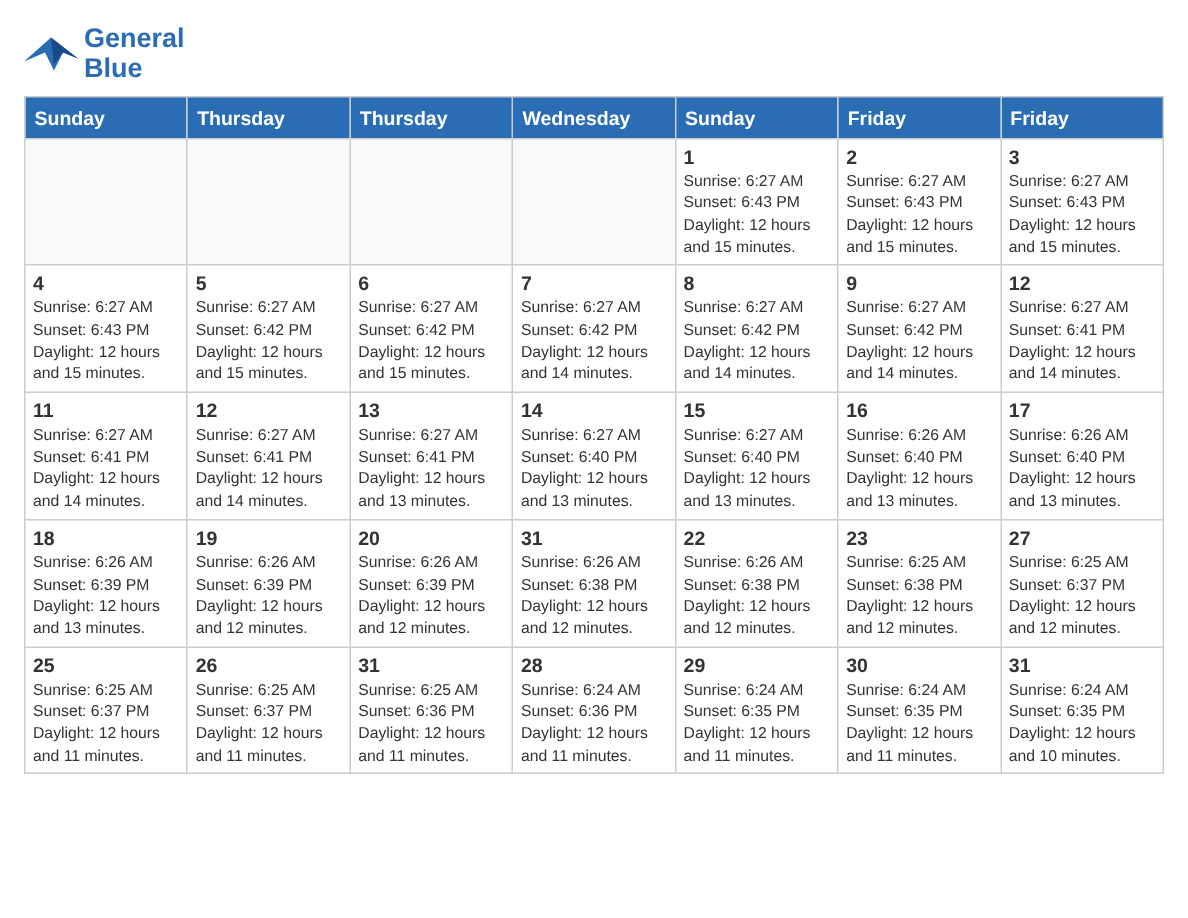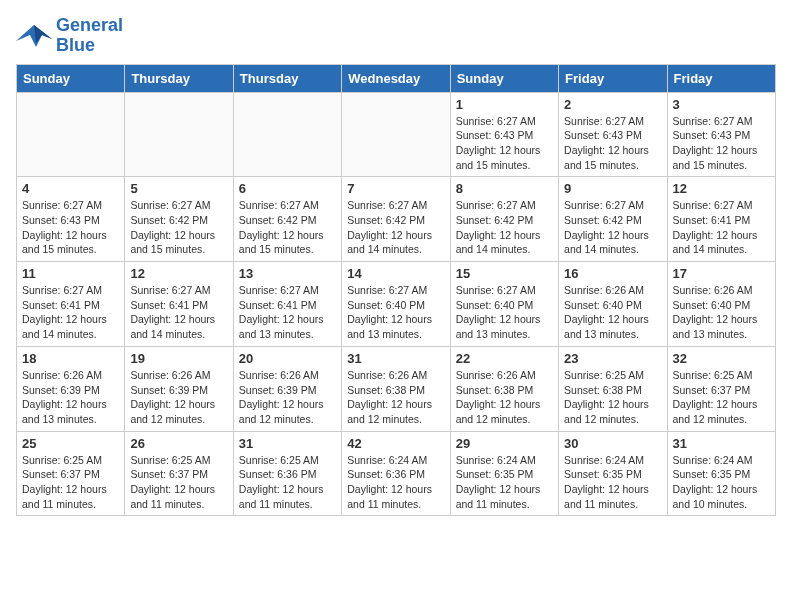--- a/index.html
+++ b/index.html
@@ -284,21 +284,21 @@
 and 12 minutes.</div>
         </td>
         <td>
           <div class="day-num">23</div>
           <div class="day-info" style="white-space: pre-line;">Sunrise: 6:25 AM
 Sunset: 6:38 PM
 Daylight: 12 hours
 and 12 minutes.</div>
         </td>
         <td>
-          <div class="day-num">32</div>
+          <div class="day-num">27</div>
           <div class="day-info" style="white-space: pre-line;">Sunrise: 6:25 AM
 Sunset: 6:37 PM
 Daylight: 12 hours
 and 12 minutes.</div>
         </td>
       </tr>
       <tr>
         <td>
           <div class="day-num">25</div>
           <div class="day-info" style="white-space: pre-line;">Sunrise: 6:25 AM
@@ -314,21 +314,21 @@
 and 11 minutes.</div>
         </td>
         <td>
           <div class="day-num">31</div>
           <div class="day-info" style="white-space: pre-line;">Sunrise: 6:25 AM
 Sunset: 6:36 PM
 Daylight: 12 hours
 and 11 minutes.</div>
         </td>
         <td>
-          <div class="day-num">42</div>
+          <div class="day-num">28</div>
           <div class="day-info" style="white-space: pre-line;">Sunrise: 6:24 AM
 Sunset: 6:36 PM
 Daylight: 12 hours
 and 11 minutes.</div>
         </td>
         <td>
           <div class="day-num">29</div>
           <div class="day-info" style="white-space: pre-line;">Sunrise: 6:24 AM
 Sunset: 6:35 PM
 Daylight: 12 hours

